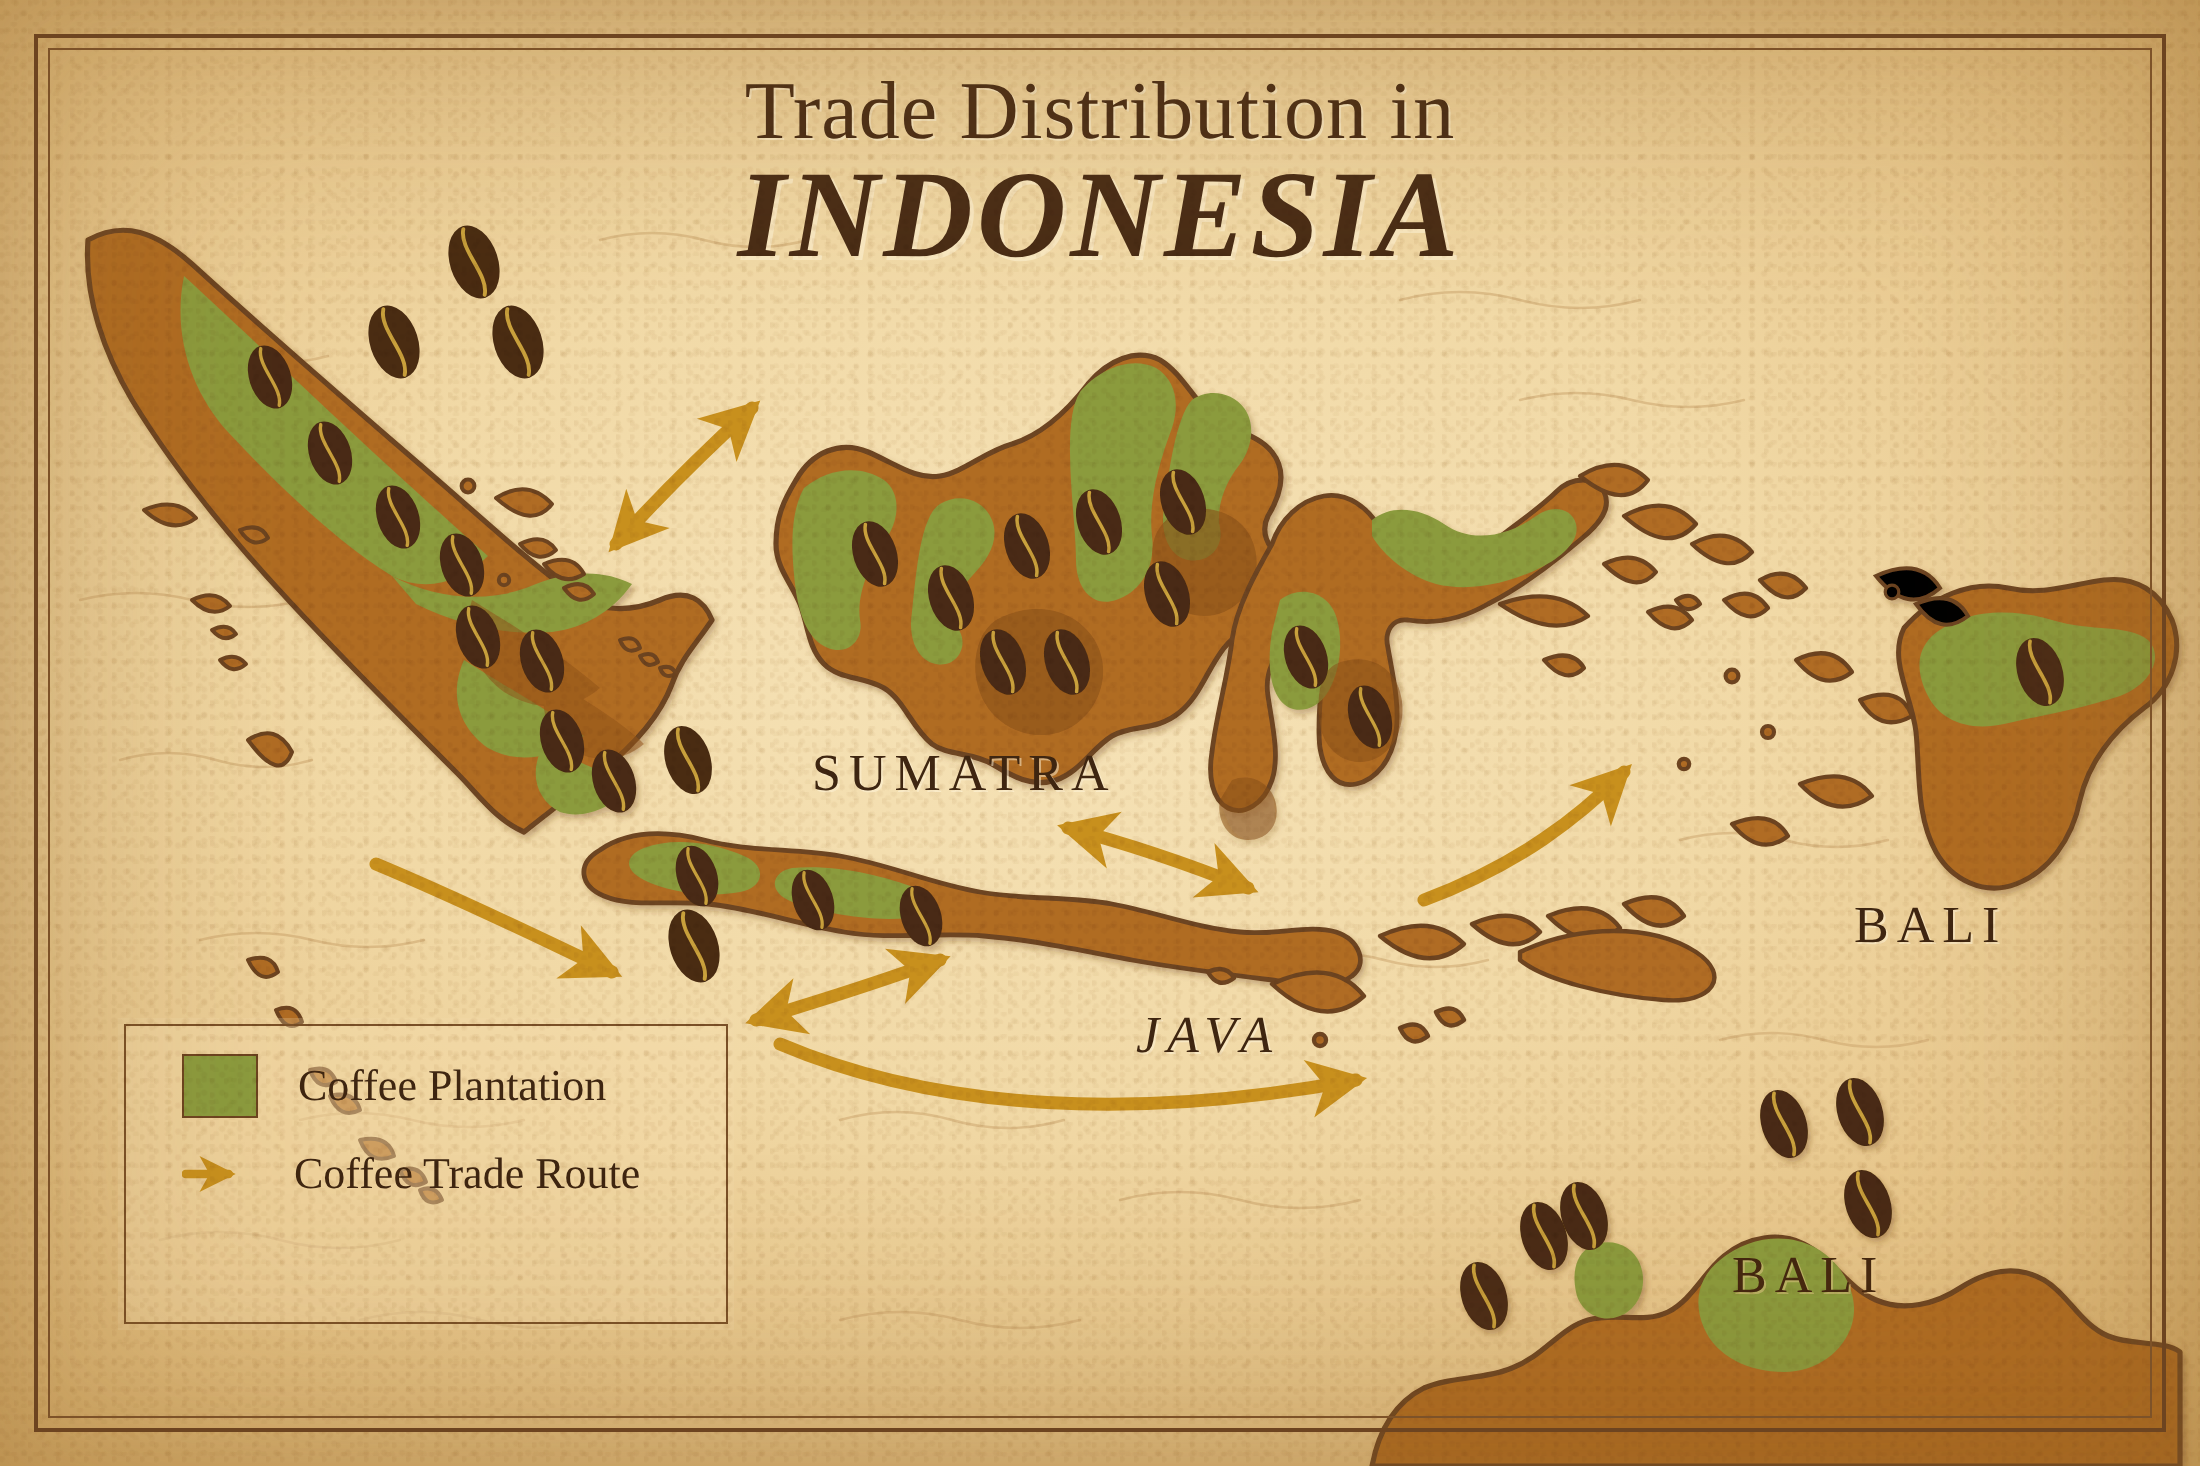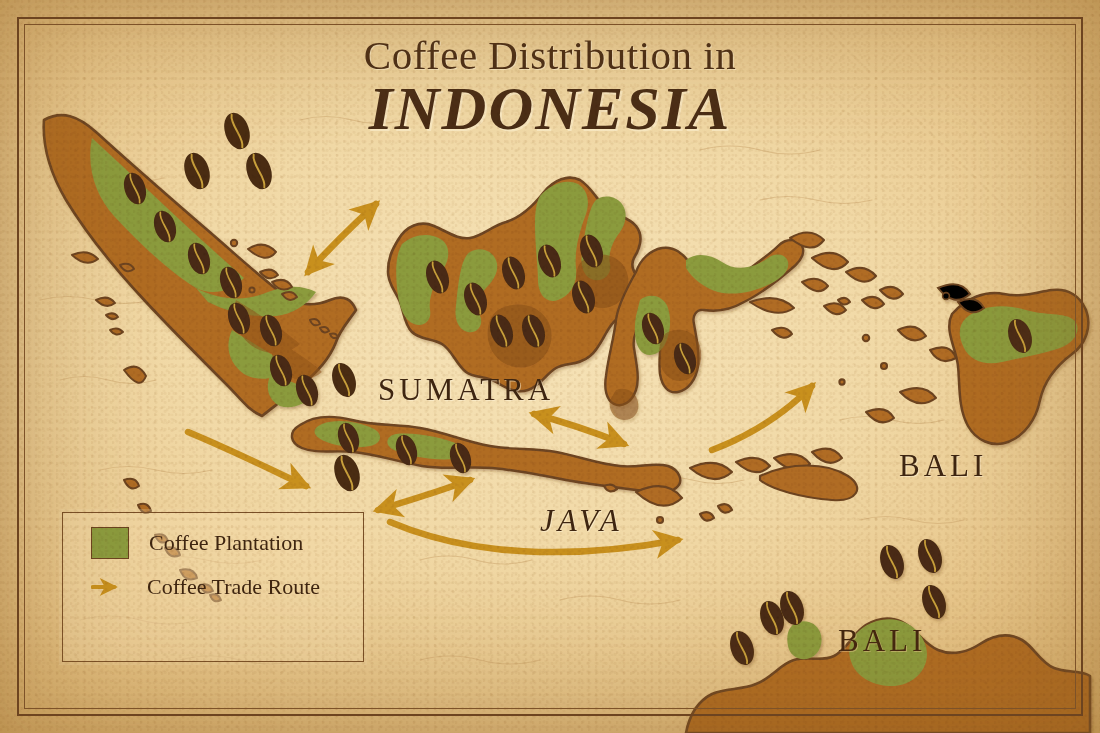--- a/index.html
+++ b/index.html
@@ -49,22 +49,22 @@
     text-shadow:1px 1px 0 rgba(255,246,220,.55);
     line-height:1.05;
   }
   #title-line2{
     font-size:62px;color:#4a2d16;font-weight:bold;letter-spacing:2px;
     text-shadow:2px 2px 0 rgba(255,246,220,.5);
     line-height:1.02;
     font-style:italic;
   }
   .place-label{
-    position:absolute;color:#3f2611;font-size:31px;letter-spacing:4px;
-    text-shadow:1px 1px 0 rgba(255,246,220,.5);white-space:nowrap;
+    position:absolute;color:#3f2611;font-size:26px;letter-spacing:4px;
+    text-shadow:1px 1px 0 rgba(255,246,220,.5);white-space:nowrap;margin-left:28px;
   }
   .place-label.on-land{color:#43260f;text-shadow:1px 1px 0 rgba(242,208,150,.45);}
   
   #legend{
     position:absolute;left:62px;top:512px;width:300px;height:148px;
     border:1.6px solid #7a5027;background:rgba(243,219,170,.45);
     box-shadow:0 0 0 3px rgba(243,219,170,.25);
   }
   .legend-row{display:flex;align-items:center;height:44px;padding-left:28px;}
   .legend-row:first-child{margin-top:8px;}
@@ -366,21 +366,21 @@
     <g>
       <use href="#bean" x="222" y="110" width="30" height="42"></use>
       <use href="#bean" x="182" y="150" width="30" height="42"></use>
       <use href="#bean" x="244" y="150" width="30" height="42"></use>
       <use href="#bean" x="330" y="360" width="28" height="40"></use>
       <use href="#bean" x="332" y="452" width="30" height="42"></use>
     </g>
   </svg>
 
   <div id="title-block">
-    <div id="title-line1">Coffee Distribution in</div>
+    <div id="title-line1">Trade Distribution in</div>
     <div id="title-line2">INDONESIA</div>
   </div>
 
   <div class="place-label" style="left:378px;top:372px;">SUMATRA</div>
   <div class="place-label" style="left:540px;top:503px;font-style:italic;">JAVA</div>
   <div class="place-label" style="left:899px;top:448px;">BALI</div>
   <div class="place-label on-land" style="left:838px;top:623px;">BALI</div>
 
   <div id="legend">
 

